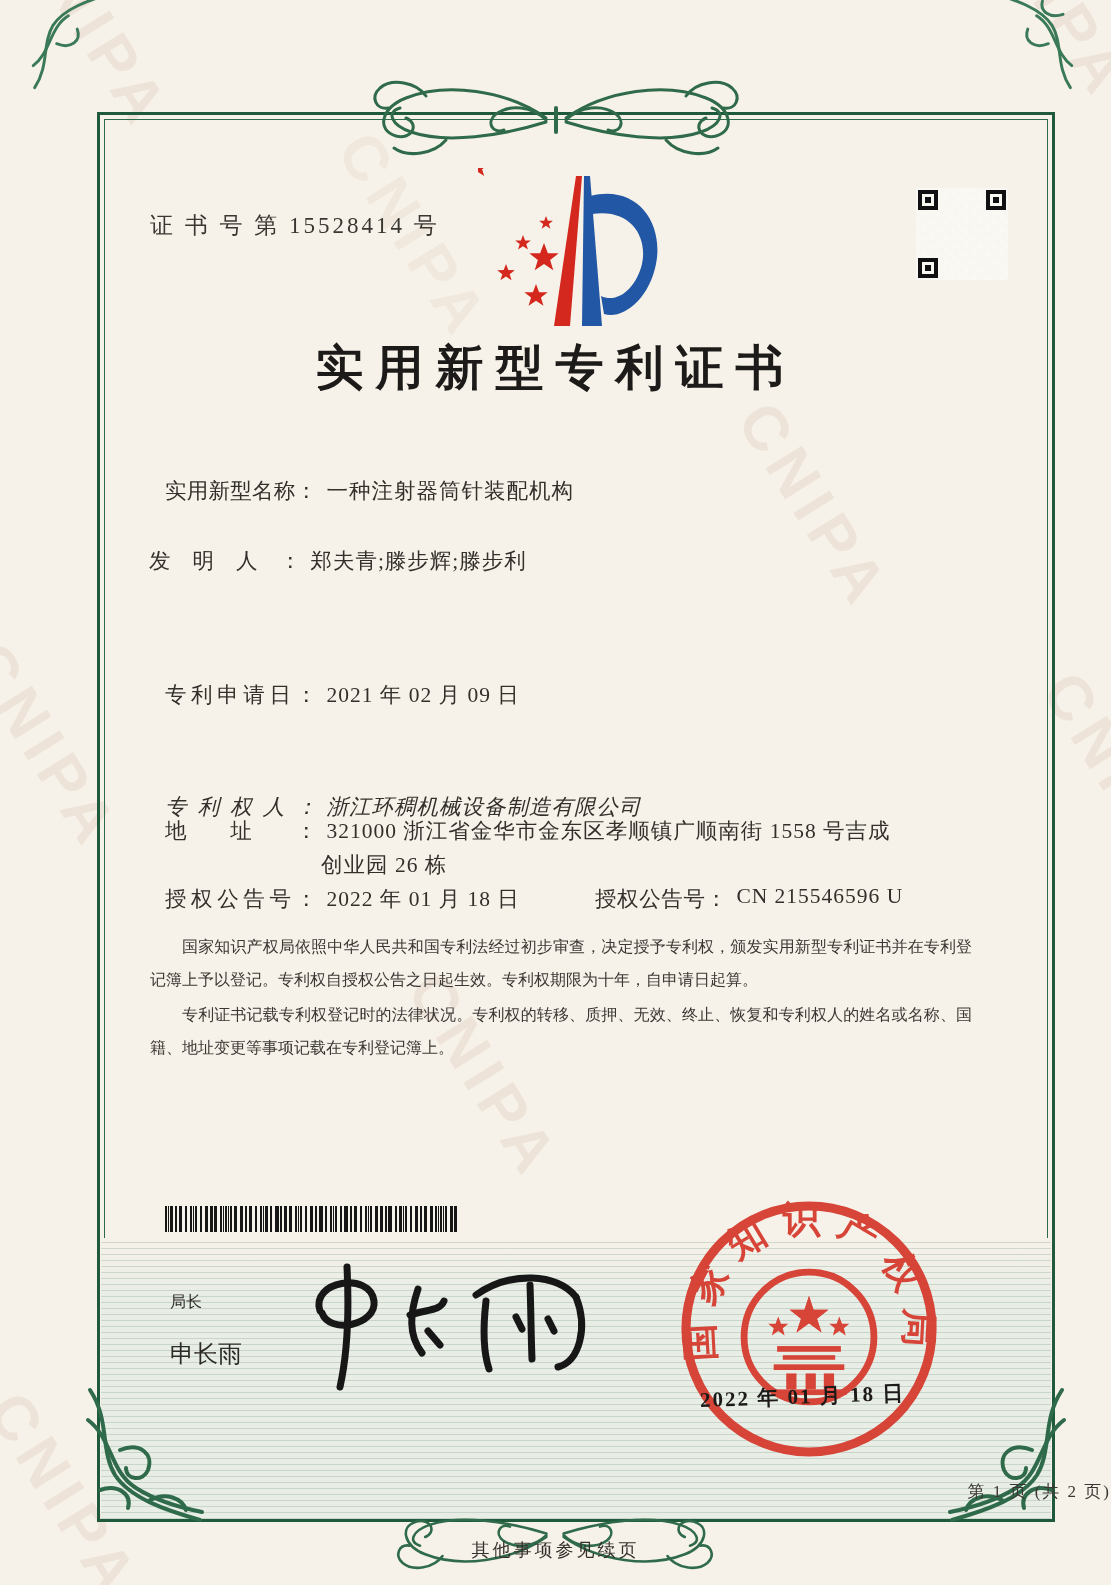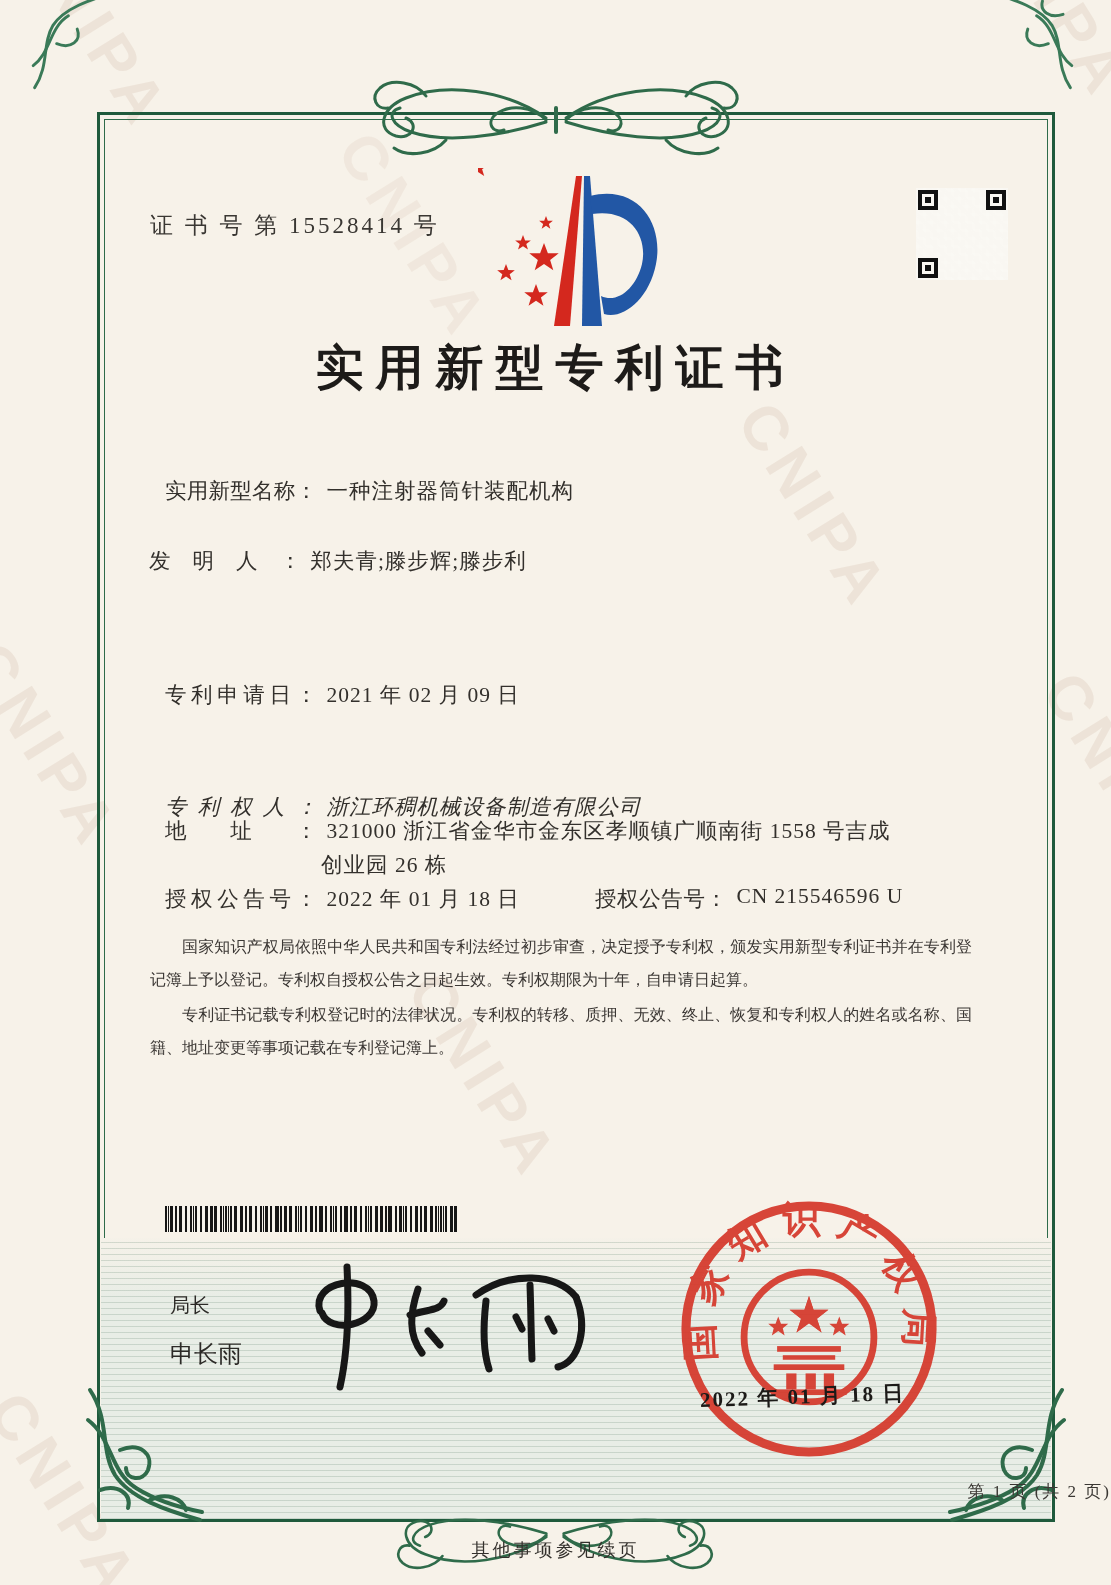--- a/index.html
+++ b/index.html
@@ -87,21 +87,21 @@
   
   .barcode{
     position:absolute;left:165px;top:1206px;width:292px;height:26px;
     background-color:#f6f3ec;
     background-image:
       repeating-linear-gradient(90deg,#161616 0 2px,transparent 2px 5px),
       repeating-linear-gradient(90deg,#161616 0 1px,transparent 1px 7px),
       repeating-linear-gradient(90deg,transparent 0 3px,#161616 3px 4px,transparent 4px 11px);
   }
   
-  .sig-title{position:absolute;left:170px;top:1292px;font-size:20px;color:#2c2a27;font-family:"Liberation Sans","DejaVu Sans",sans-serif;}
+  .sig-title{position:absolute;left:170px;top:1292px;font-size:16px;color:#2c2a27;font-family:"Liberation Sans","DejaVu Sans",sans-serif;}
   .sig-name{position:absolute;left:170px;top:1338px;font-size:24px;color:#2c2a27;font-family:"Liberation Sans","DejaVu Sans",sans-serif;}
   .sig-script{position:absolute;left:290px;top:1255px;}
   
   .seal{position:absolute;left:678px;top:1198px;}
   .seal-date{
     position:absolute;left:700px;top:1382px;width:230px;
     font-size:21px;font-weight:700;color:#1c1a18;
     letter-spacing:2px;transform:rotate(-2deg);white-space:nowrap;
   }
   

